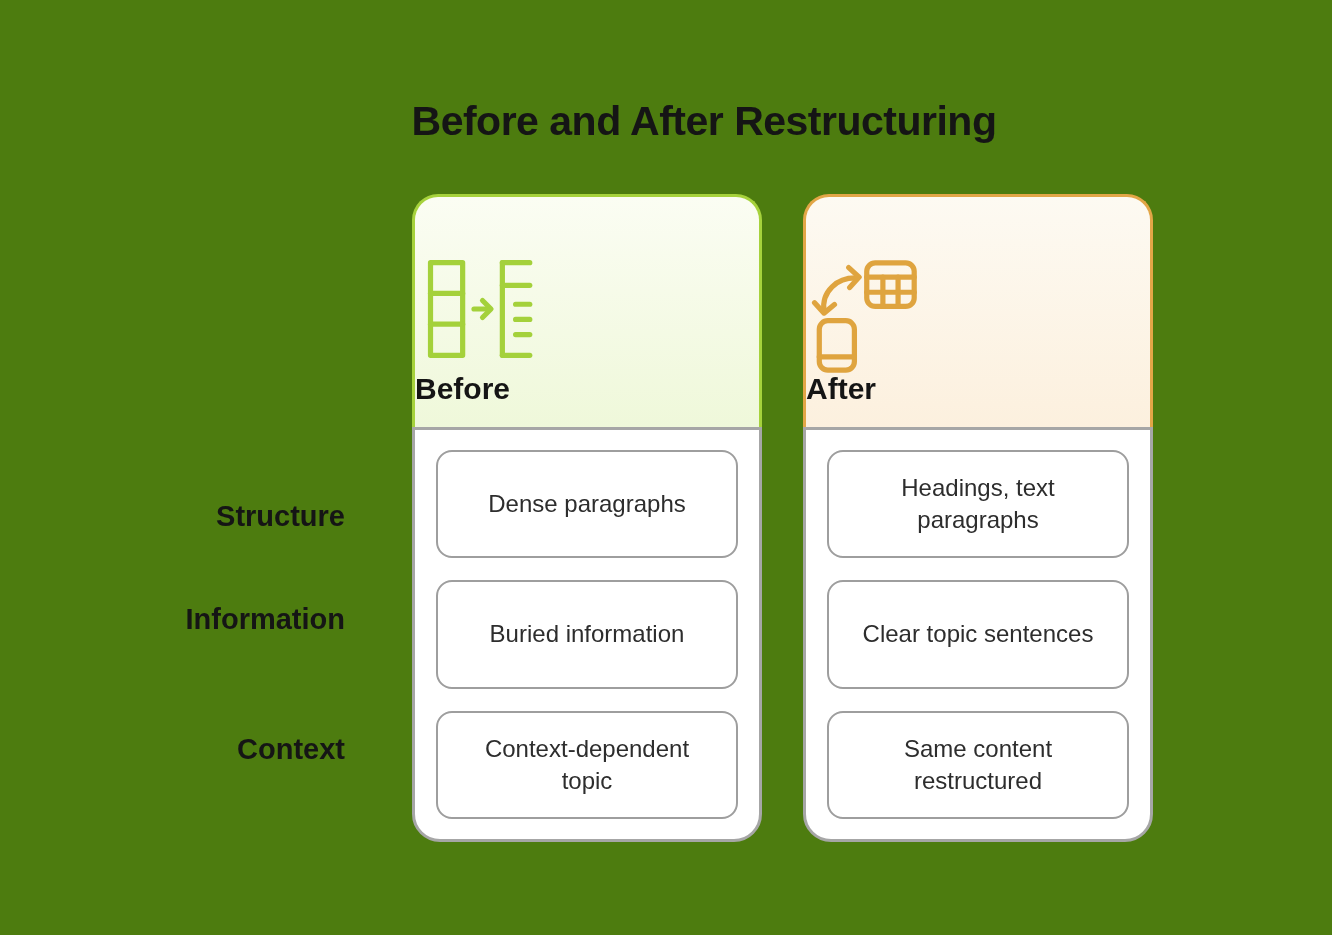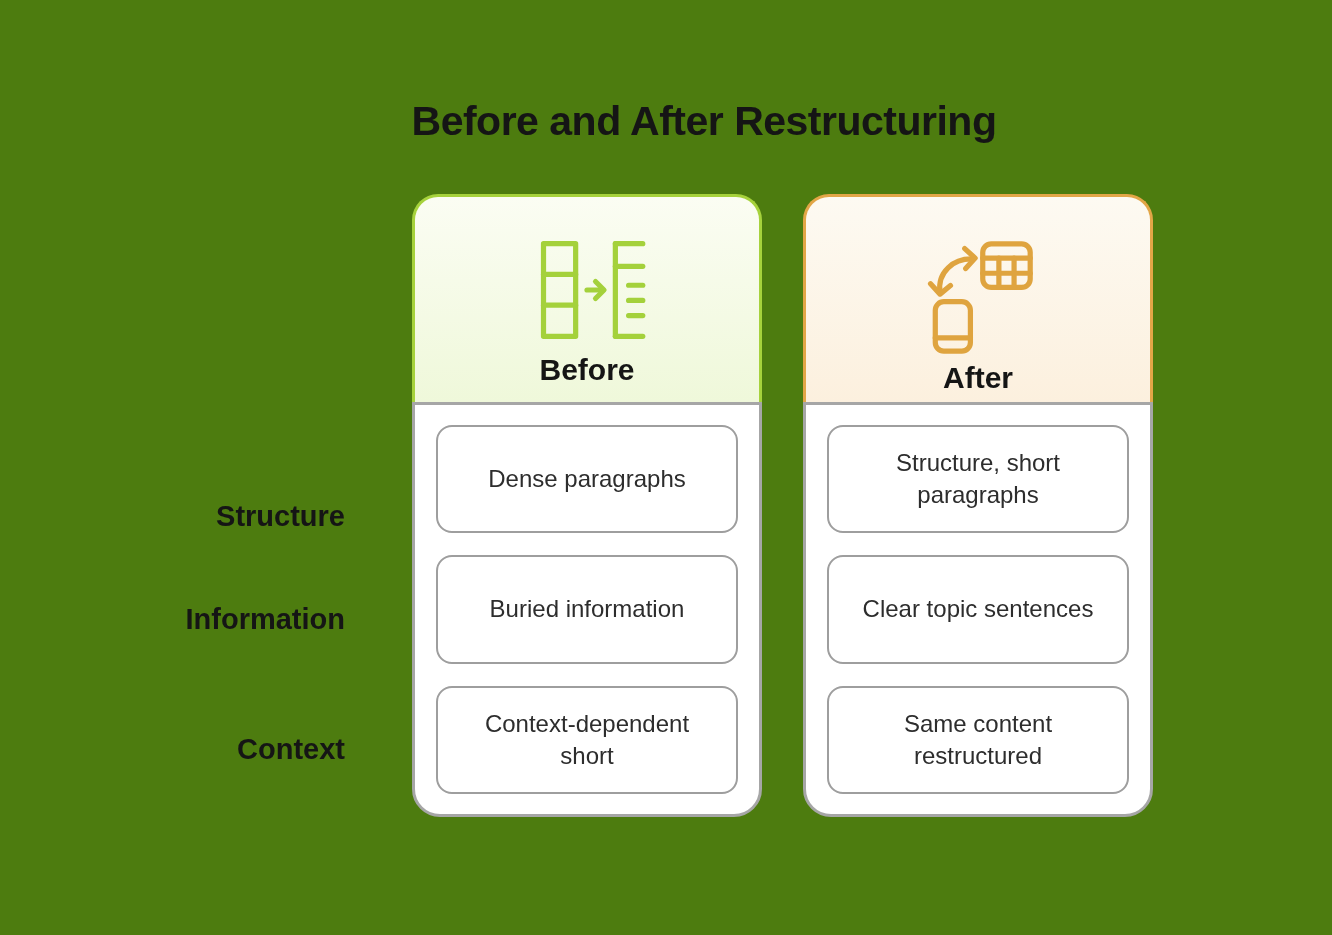--- a/index.html
+++ b/index.html
@@ -38,37 +38,36 @@
   }
   .row-label.r0 { top: 516px; }
   .row-label.r1 { top: 619px; }
   .row-label.r2 { top: 749px; }
 
   .column { position: absolute; top: 194px; width: 350px; }
   .column.before { left: 412px; }
   .column.after  { left: 803px; }
 
   .col-header {
-    height: 208px;
+    height: 233px;
     border-style: solid;
     border-width: 3px 3px 0 3px;
     border-radius: 26px 26px 0 0;
     display: flex;
     flex-direction: column;
-    align-items: center;
-    padding-top: 41px;
+    align-items: flex-start;
+    padding-top: 60px;
   }
   .column.before .col-header {
     border-color: var(--green, #a6d23c);
     background: linear-gradient(to bottom, var(--green-top, #fbfdf3), var(--green-bottom, #eff8da));
   }
   .column.after .col-header {
     border-color: var(--orange, #e2a647);
     background: linear-gradient(to bottom, var(--orange-top, #fdfaf2), var(--orange-bottom, #fcf0de));
-    gap: 8px;
   }
   .col-icon { height: 104px; display: flex; align-items: flex-start; justify-content: center; }
   .col-label {
     margin-top: 11px;
     font-size: 30px;
     font-weight: 700;
     color: #151515;
   }
 
   .col-body {
@@ -133,21 +132,21 @@
       <div class="col-label">Before</div>
     </header>
     <div class="col-body">
       <div class="cell">
         <span>Dense paragraphs</span>
       </div>
       <div class="cell">
         <span>Buried information</span>
       </div>
       <div class="cell">
-        <span>Context-dependent short</span>
+        <span>Context-dependent topic</span>
       </div>
     </div>
   </section>
 
   <section class="column after">
     <header class="col-header">
       <div class="col-icon">
         <svg width="112" height="117" viewBox="0 0 118 123" fill="none" stroke="#dfa43f" stroke-width="5.5" stroke-linecap="round" stroke-linejoin="round">
           <path d="M19,57 C16,36 33,21 54,22"></path>
           <polyline points="45,11 56,21 46,32" fill="none"></polyline>
@@ -158,21 +157,21 @@
           <line x1="97" y1="21" x2="97" y2="52"></line>
           <line x1="64" y1="37" x2="114" y2="37"></line>
           <rect x="14" y="67" width="37" height="52" rx="9"></rect>
           <line x1="14" y1="105" x2="51" y2="105"></line>
         </svg>
       </div>
       <div class="col-label">After</div>
     </header>
     <div class="col-body">
       <div class="cell">
-        <span>Structure, short paragraphs</span>
+        <span>Headings, text paragraphs</span>
       </div>
       <div class="cell">
         <span>Clear topic sentences</span>
       </div>
       <div class="cell">
         <span>Same content restructured</span>
       </div>
     </div>
   </section>
 

